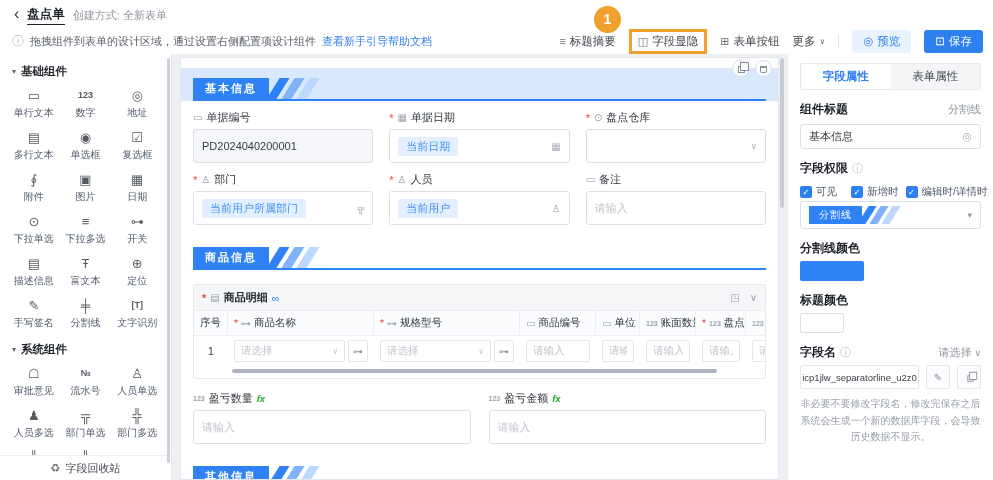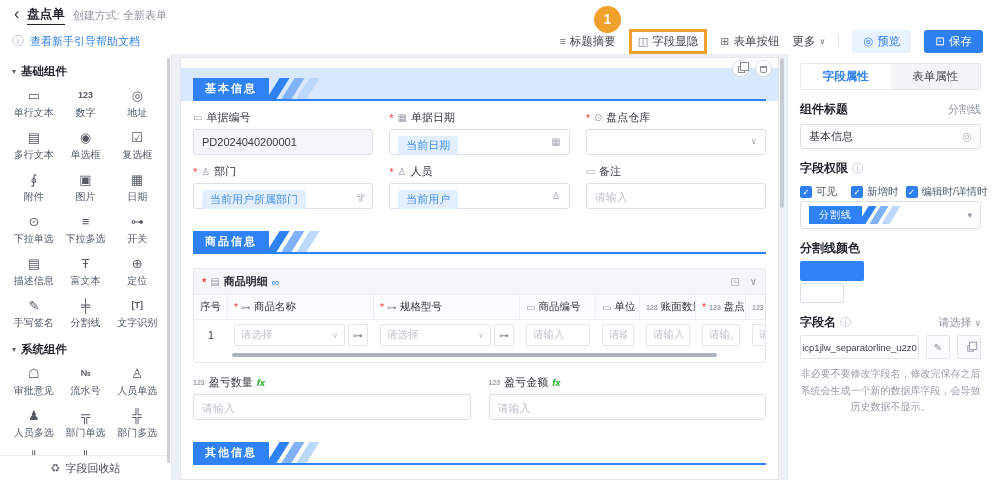--- a/index.html
+++ b/index.html
@@ -69,21 +69,21 @@
   .st1 { left:80px; background:#2e82f6; } .st2 { left:95px; background:#7fb2f9; } .st3 { left:110px; background:#bcd8fc; }
   .sec-plain { margin:22px 12px 0; }
 
   .frow { display:flex; gap:16px; margin:9px 12px 0; }
   .field { flex:1; min-width:0; cursor:pointer; }
   .flabel { display:flex; align-items:center; gap:4px; font-size:11px; color:#33383f; margin-bottom:4px; white-space:nowrap; }
   .req { color:#f03e3e; }
   .fic { color:#9ba1ab; font-size:10px; }
   .fic.num { font-size:7px; font-weight:700; letter-spacing:0; }
   .fx { color:#1fb026; font-style:italic; font-weight:700; font-size:9.5px; }
-  .finput { height:26px; border:1px solid #dcdfe6; border-radius:3px; background:#fff; display:flex; align-items:flex-start; gap:4px; padding:6px 8px; font-size:11px; }
+  .finput { height:26px; border:1px solid #dcdfe6; border-radius:3px; background:#fff; display:flex; align-items:center; gap:4px; padding:16px 8px; font-size:11px; }
   .finput.dis { background:#f4f6f9; color:#383c44; }
   .ph { color:#c0c4cc; white-space:nowrap; overflow:hidden; }
   .tag { background:#e3effe; color:#4392f7; padding:2px 8px; border-radius:2px; font-size:11px; white-space:nowrap; }
   .sfx { margin-left:auto; color:#a6abb5; font-size:10px; }
 
   
   .dtable { margin:14px 12px 0; border:1px solid #e7e9ee; border-radius:2px; overflow:hidden; }
   .t-title { display:flex; align-items:center; gap:4px; background:#f5f6f8; padding:5px 8px; font-size:11px; font-weight:700; color:#24282f; }
   .t-inf { color:#2e7ff0; font-weight:400; font-size:11px; }
   .t-tr-right { margin-left:auto; display:flex; gap:10px; color:#9aa0aa; font-weight:400; font-size:10px; }
@@ -144,20 +144,21 @@
     <div class="tb-left">
       <span class="back">‹</span>
       <span class="doc-title">盘点单</span>
       <span class="doc-sub">创建方式: 全新表单</span>
     </div>
   </div>
 
   <div class="subbar">
     <div class="hint">
       <span class="info-ic">ⓘ</span>
+      <span>拖拽组件到表单的设计区域，通过设置右侧配置项设计组件</span>
       <a class="help-link">查看新手引导帮助文档</a>
     </div>
     <div class="actions">
       <div id="tb-slot" style="display:flex;align-items:center;gap:13px;">
           <div class="tba">
             <span class="ic">≡</span>
             <span>标题摘要</span>
           </div>
           <div class="tba hl" style="border-color: rgb(240, 160, 44);">
             <span class="ic">◫</span>
@@ -591,20 +592,23 @@
           <span class="mst m3"></span>
         </span>
         <span class="dd-ar">▾</span>
       </div>
 
       <div class="p-head" style="margin-bottom:4px;">
         <span class="p-label">分割线颜色</span>
       </div>
       <div class="sw sw-blue" style="background: rgb(46, 130, 246);"></div>
 
+      <div class="p-head" style="margin-bottom:4px;">
+        <span class="p-label">标题颜色</span>
+      </div>
       <div class="sw sw-white" style="background: rgb(255, 255, 255);"></div>
 
       <div class="p-head" style="margin-bottom:2px;">
         <span class="p-label">
             <span>字段名</span>
             <span class="info-i">ⓘ</span>
           </span>
         <span class="p-hint">
             <span>请选择</span>
             <span style="font-size:9px">∨</span>

